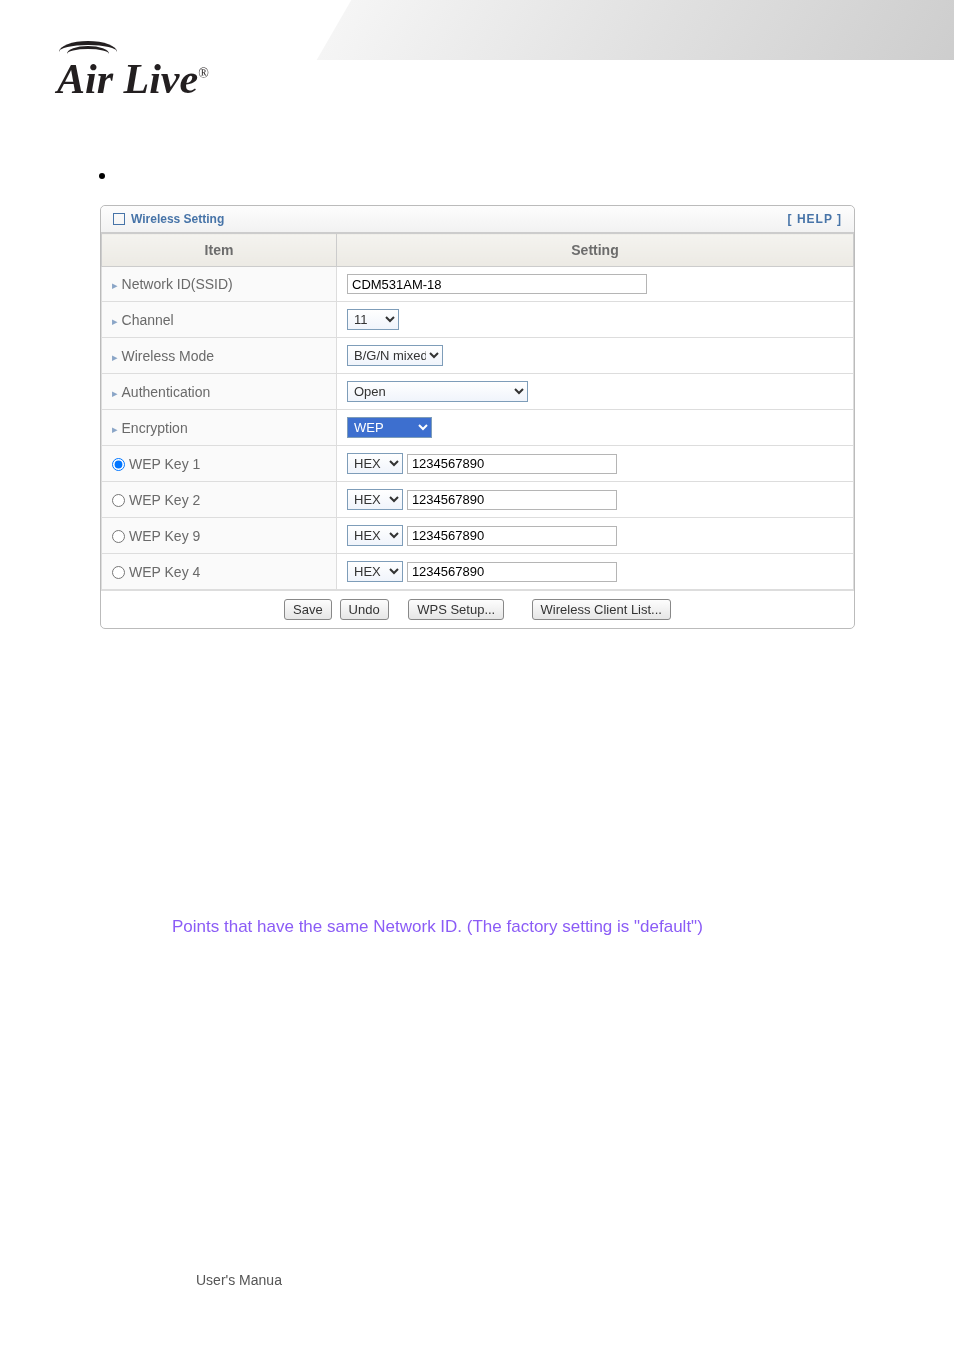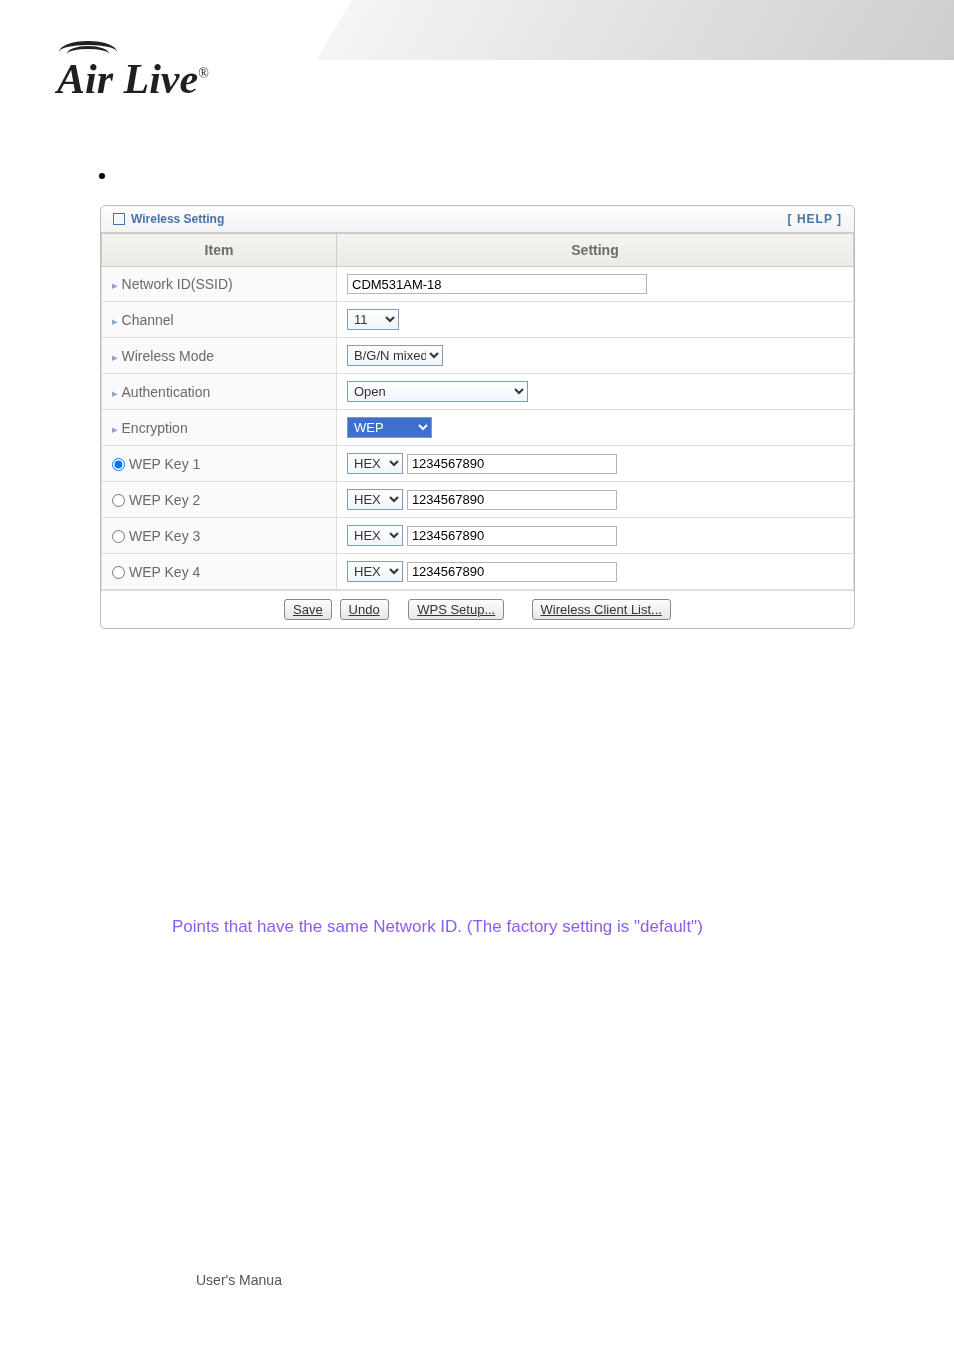--- a/index.html
+++ b/index.html
@@ -135,21 +135,21 @@
     background: linear-gradient(#fdfdfd,#e6e6e6);
     border-radius: 3px;
     color: #333;
     cursor: pointer;
   }
   .footer-row {
     text-align: center;
     padding: 8px;
     border-top: 1px solid #ddd;
   }
-  .footer-row .btn { margin: 0 2px; text-decoration: underline; }
+  .footer-row .btn { margin: 0 2px; }
   .body-text {
     position: absolute;
     top: 914px;
     left: 172px;
     width: 700px;
     font-size: 17px;
     color: #8b5cf6;
     line-height: 1.5;
   }
   .page-footer {
@@ -216,21 +216,21 @@
       </td>
     </tr>
     <tr>
       <td class="radio-sub"><label><input type="radio" name="wep" style=""><span>WEP Key 2</span></label></td>
       <td>
         <select class="sel" style="width:56px"><option>HEX</option></select>
         <input type="text" class="field" style="width: 210px;" value="1234567890">
       </td>
     </tr>
     <tr>
-      <td class="radio-sub"><label><input type="radio" name="wep" style=""><span>WEP Key 3</span></label></td>
+      <td class="radio-sub"><label><input type="radio" name="wep" style=""><span>WEP Key 9</span></label></td>
       <td>
         <select class="sel" style="width:56px"><option>HEX</option></select>
         <input type="text" class="field" style="width: 210px;" value="1234567890">
       </td>
     </tr>
     <tr>
       <td class="radio-sub"><label><input type="radio" name="wep" style=""><span>WEP Key 4</span></label></td>
       <td>
         <select class="sel" style="width:56px"><option>HEX</option></select>
         <input type="text" class="field" style="width: 210px;" value="1234567890">

